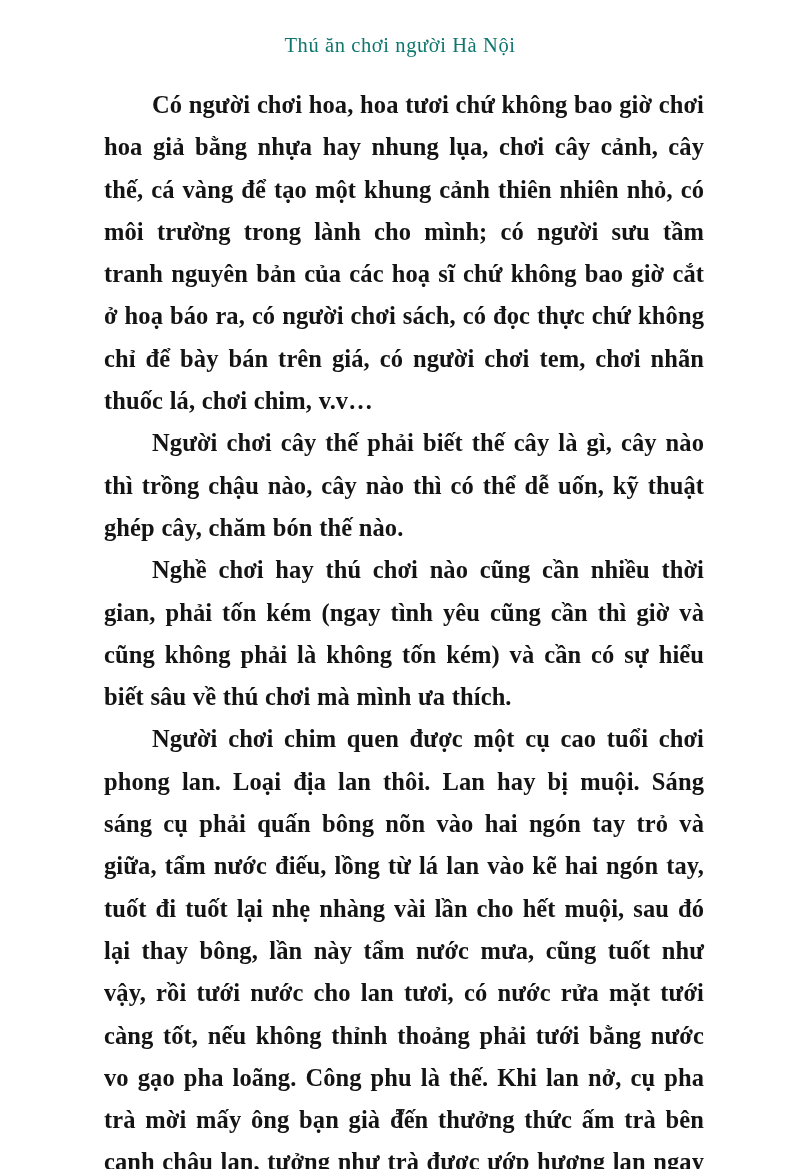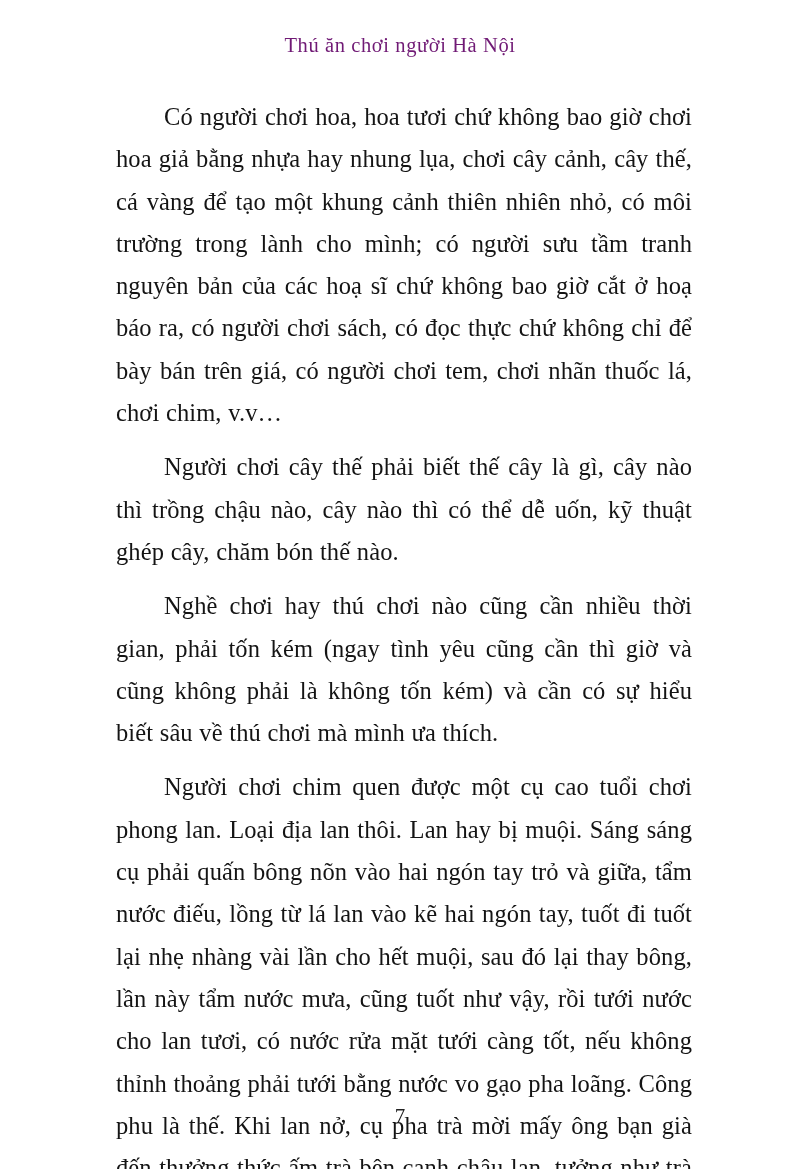--- a/index.html
+++ b/index.html
@@ -23,37 +23,38 @@
   }
   .running-head {
     position: absolute;
     top: 34px;
     left: 0;
     width: 800px;
     text-align: center;
     font-family: "Liberation Serif", serif;
     font-size: 20.5px;
     letter-spacing: 0.6px;
-    color: #701a75;
+    color: #0f766e;
   }
   .body-text {
     position: absolute;
     top: 84px;
     left: 104px;
     width: 600px;
   }
   .body-text p {
-    margin: 12px;
+    margin: 0;
     text-indent: 48px;
     text-align: justify;
     font-size: 24.5px;
     line-height: 42.3px;
     color: #141414;
     letter-spacing: 0.1px;
     word-spacing: 0.4px;
+    font-weight: bold;
   }
   .body-text p + p {
     margin-top: 0;
   }
   .folio {
     position: absolute;
     top: 1104px;
     left: 0;
     width: 800px;
     text-align: center;

